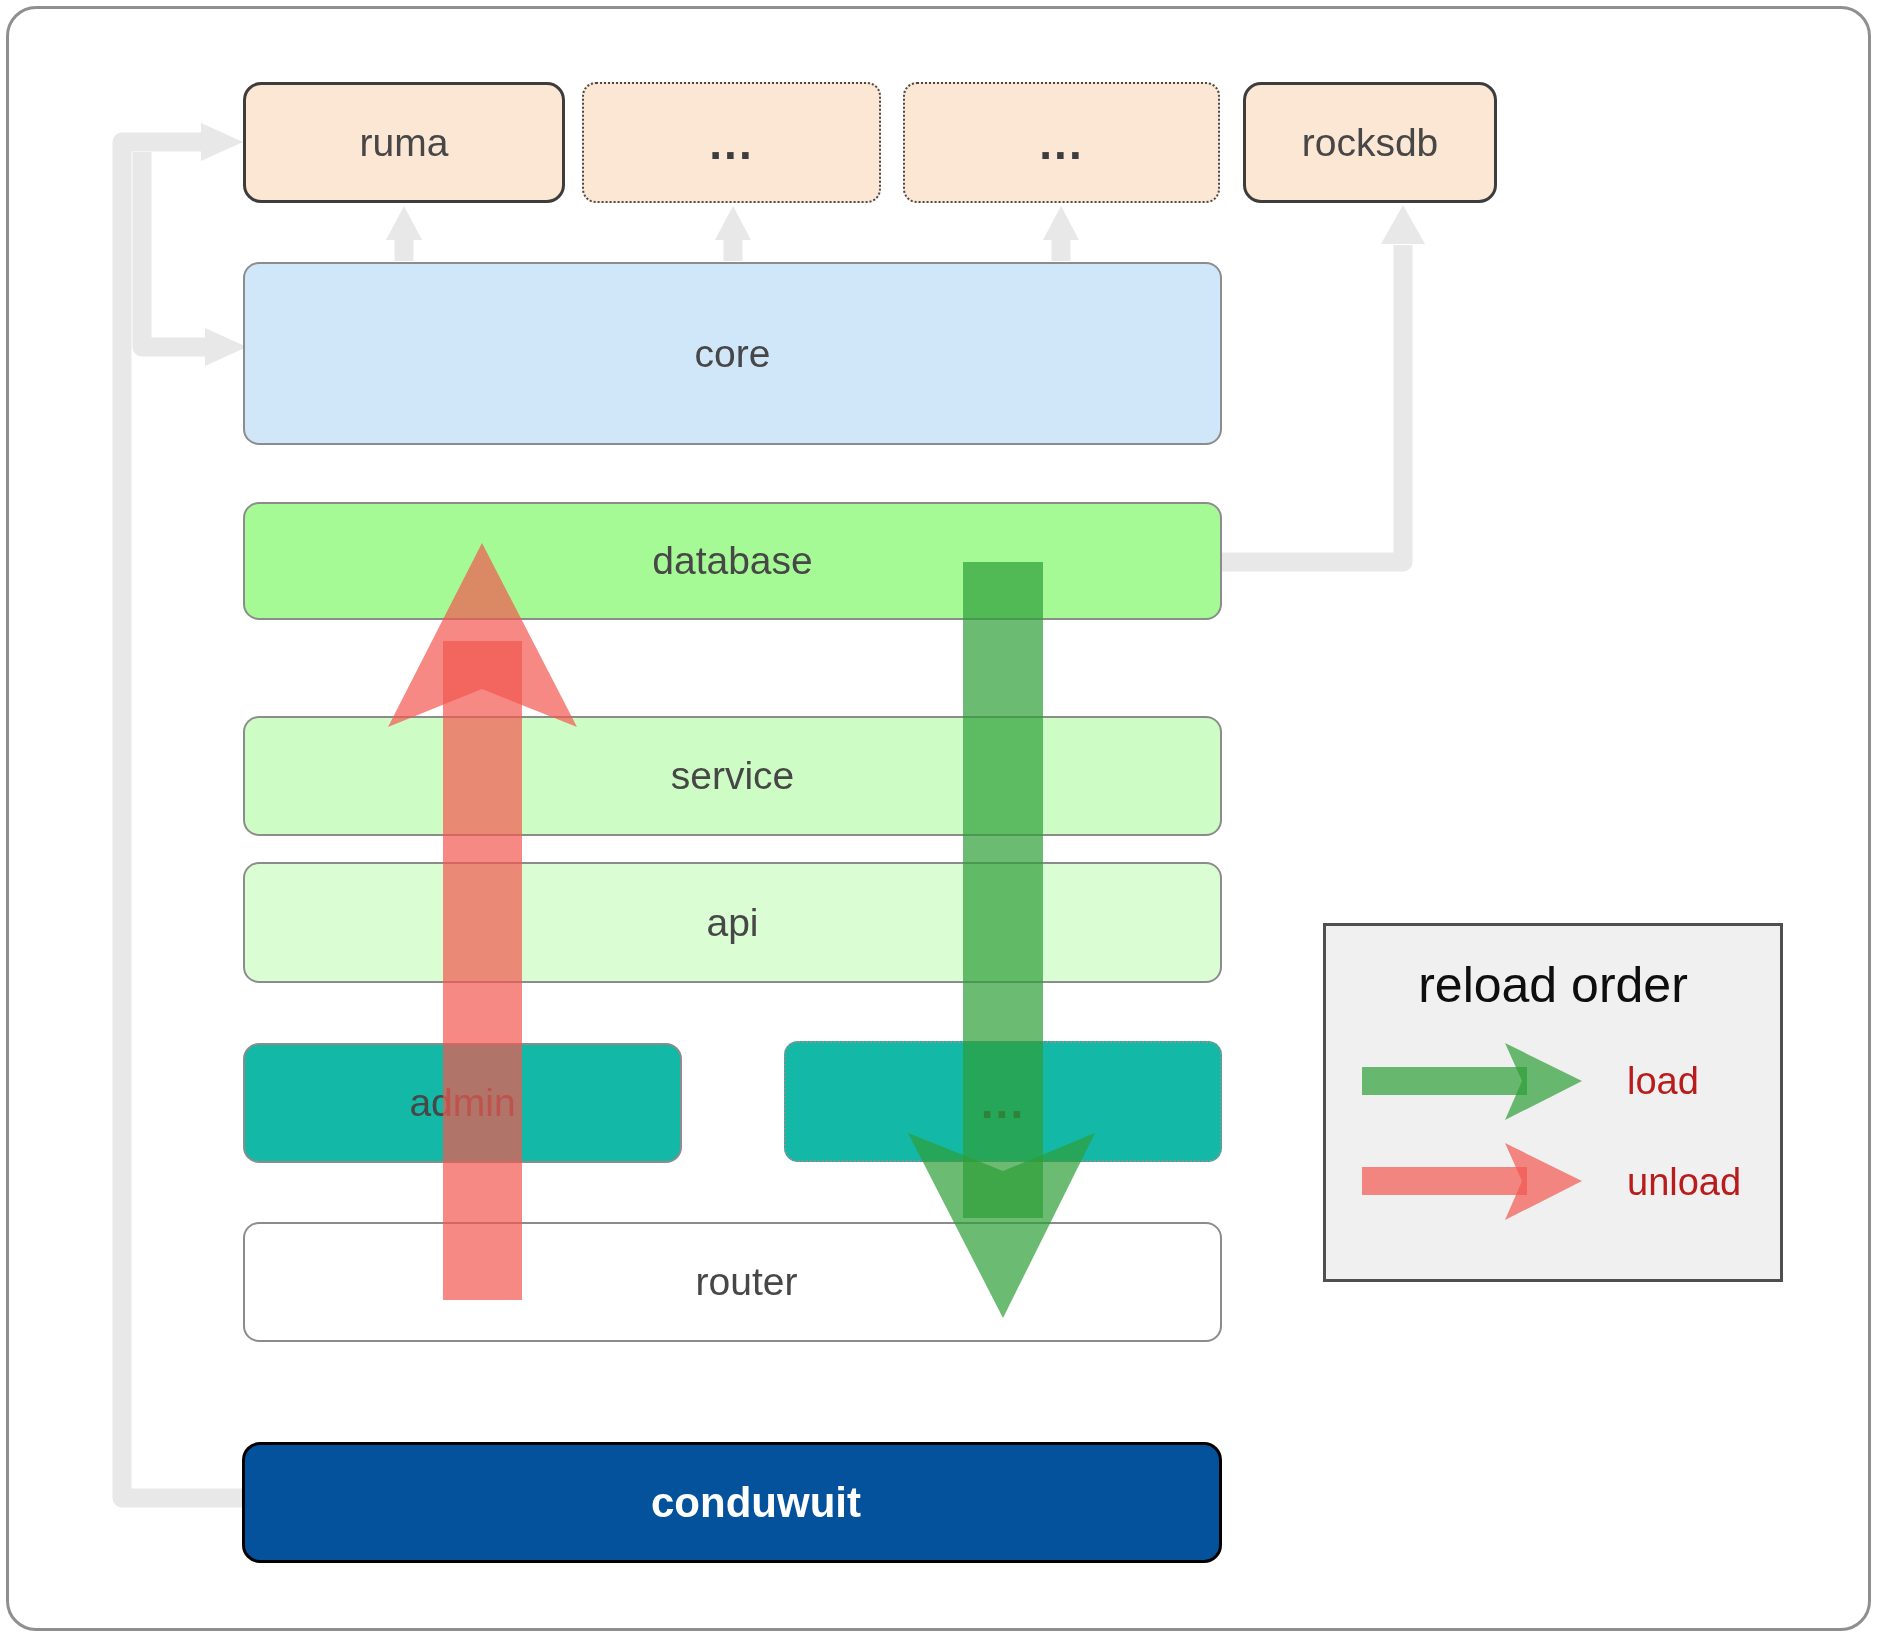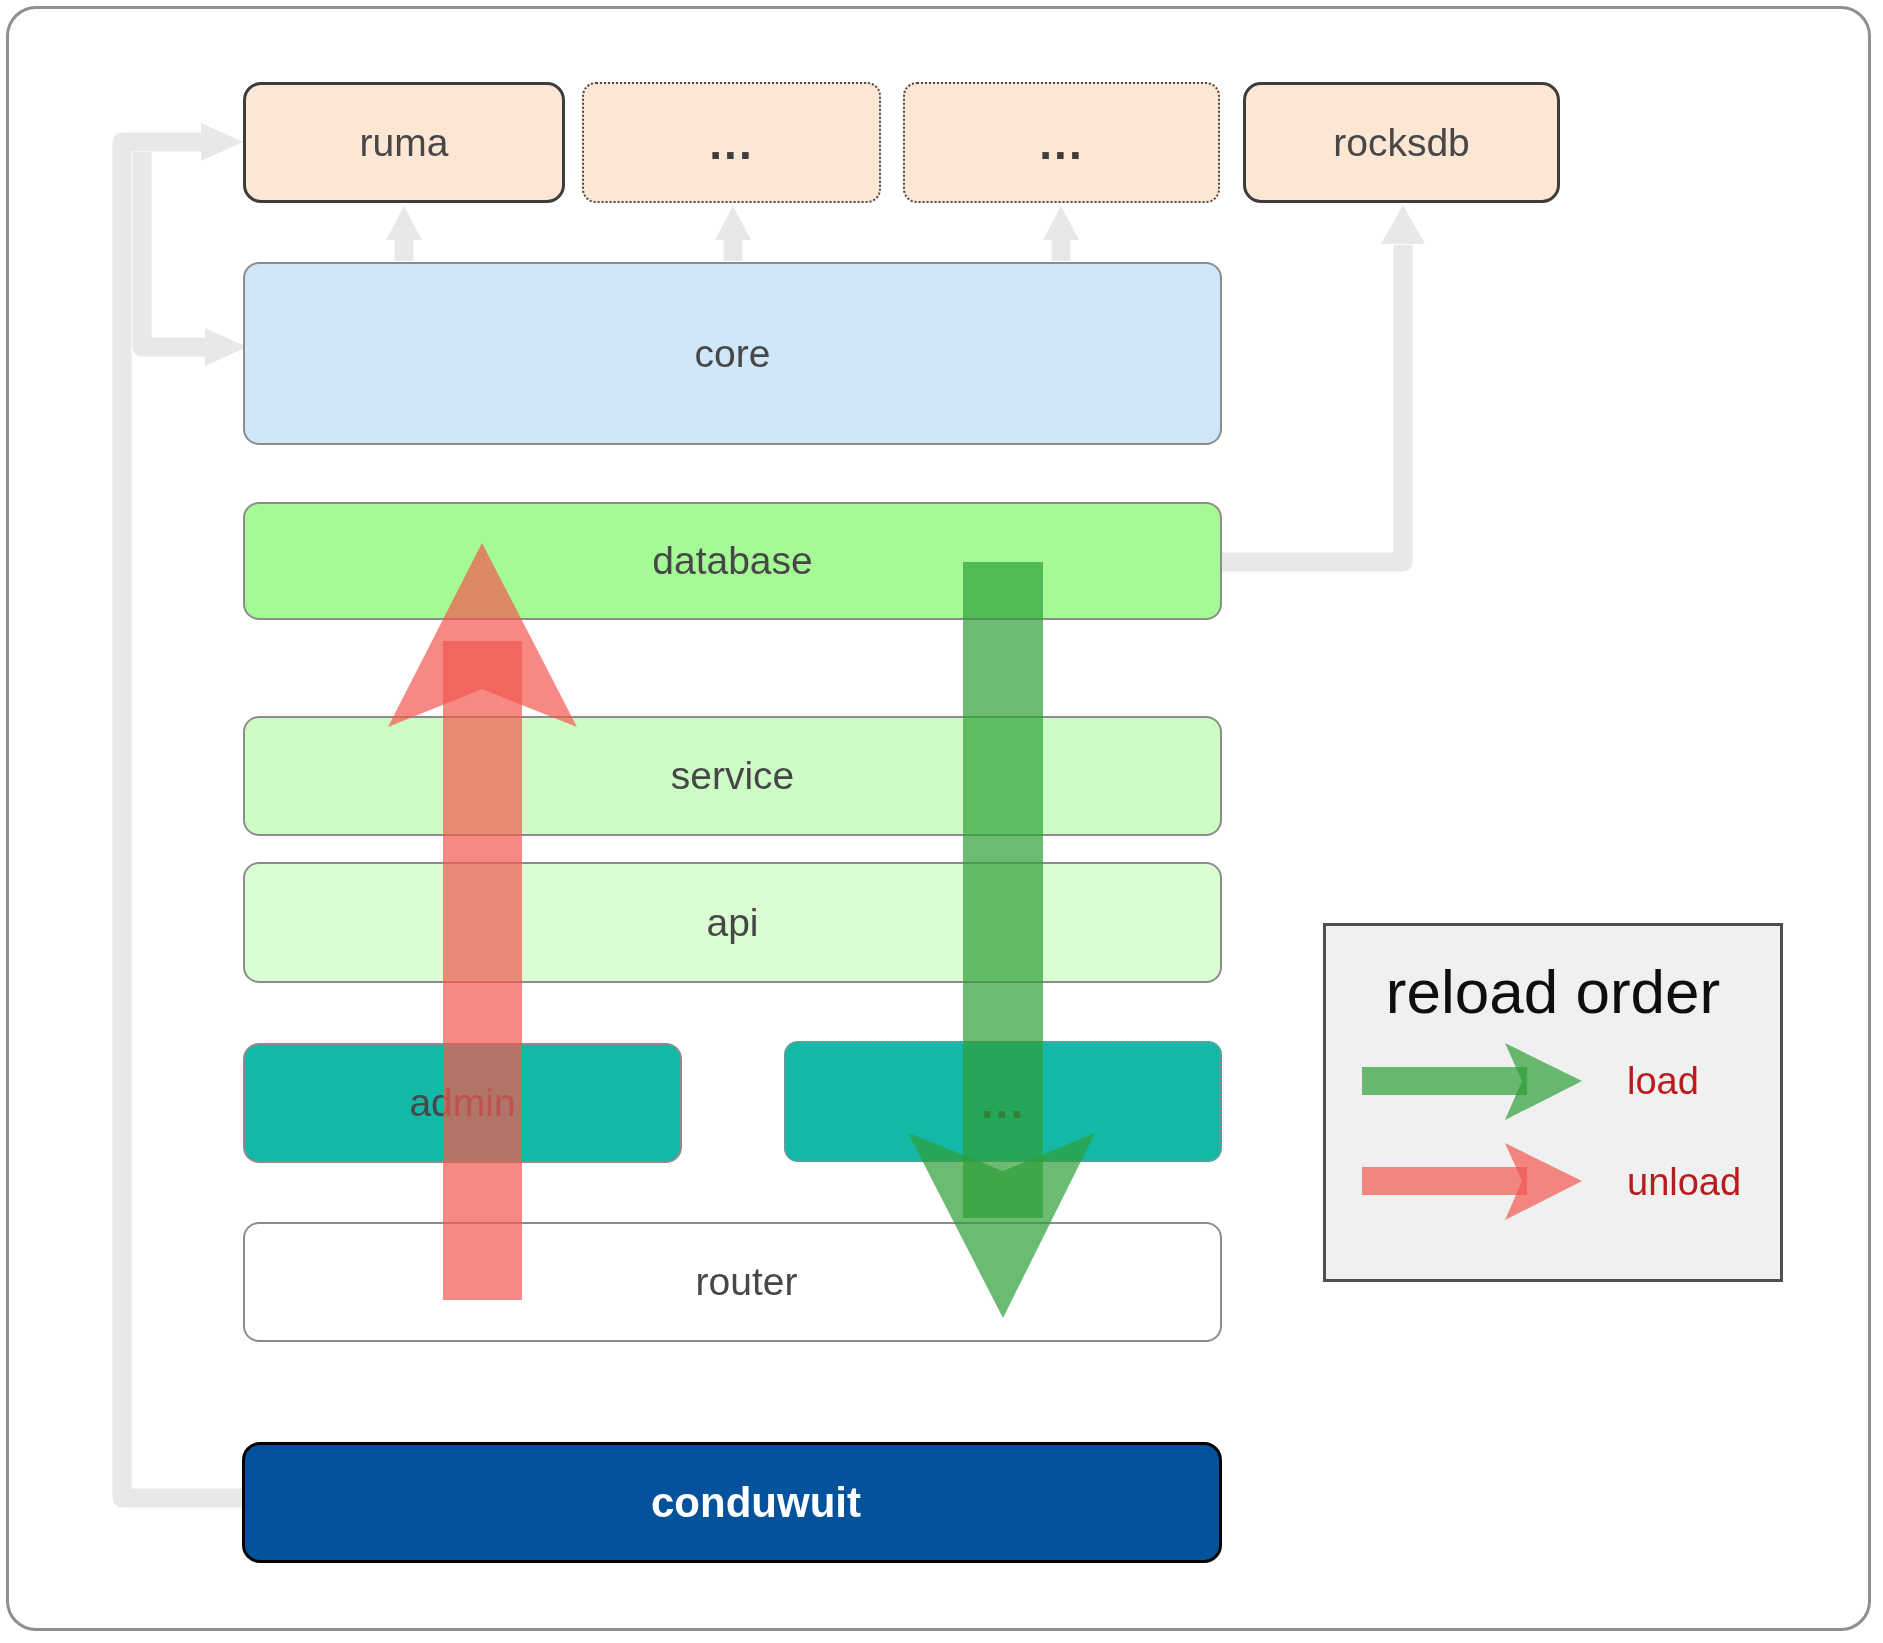--- a/index.html
+++ b/index.html
@@ -29,21 +29,21 @@
   .white{background:#ffffff;}
   .navy{background:#04519c;border:3px solid #000000 !important;}
   .navy .lbl{color:#ffffff;font-weight:600;font-size:42px;}
   .dots .lbl{font-size:46px;font-weight:700;letter-spacing:2px;color:#3d3d3d;line-height:1;}
   .legend-box{
     position:absolute;left:1323px;top:923px;width:460px;height:359px;
     background:#f0f0f0;border:3px solid #4f4f4f;box-sizing:border-box;
   }
   .legend-title{
     position:absolute;left:1323px;top:956px;width:460px;text-align:center;
-    font-size:62px;color:#0e0e0e;
+    font-size:50px;color:#0e0e0e;
   }
   .legend-label{
     position:absolute;left:1627px;height:56px;line-height:56px;
     font-size:38px;color:#b91c1c;
   }
   .legend-label.load{top:1053px;}
   .legend-label.unload{top:1154px;}
 </style>
 </head>
 <body>
@@ -73,21 +73,21 @@
 
   <div class="node peach solid-dark" style="left:243px;top:82px;width:322px;height:121px;">
     <span class="lbl">ruma</span>
   </div>
   <div class="node peach dotted-dark dots" style="left:582px;top:82px;width:299px;height:121px;">
     <span class="lbl">...</span>
   </div>
   <div class="node peach dotted-dark dots" style="left:903px;top:82px;width:317px;height:121px;">
     <span class="lbl">...</span>
   </div>
-  <div class="node peach solid-dark" style="left:1243px;top:82px;width:317px;height:121px;">
+  <div class="node peach solid-dark" style="left:1243px;top:82px;width:254px;height:121px;">
     <span class="lbl">rocksdb</span>
   </div>
 
   <div class="node blue solid-gray" style="left:243px;top:262px;width:979px;height:183px;">
     <span class="lbl">core</span>
   </div>
 
   <div class="node green1 solid-gray" style="left:243px;top:502px;width:979px;height:118px;">
     <span class="lbl">database</span>
   </div>

